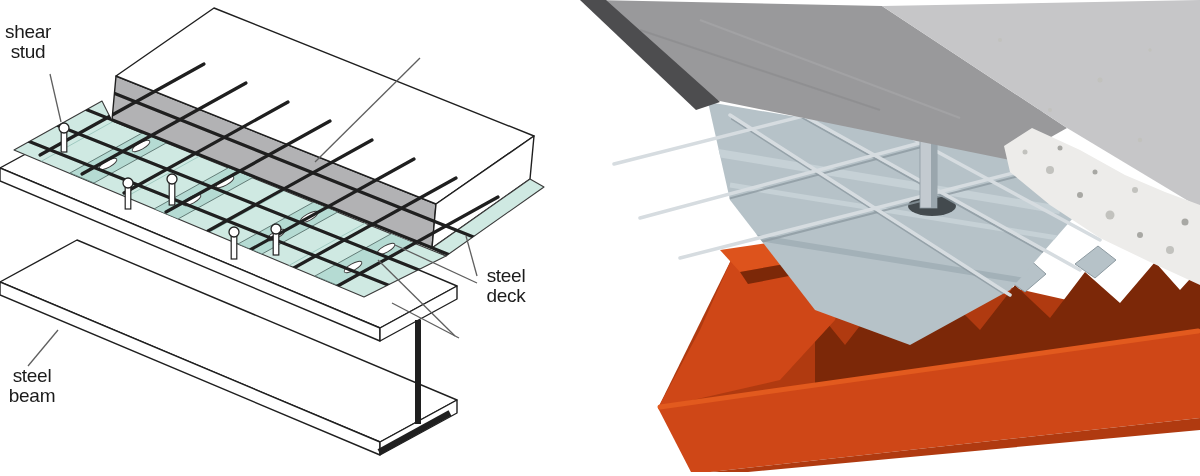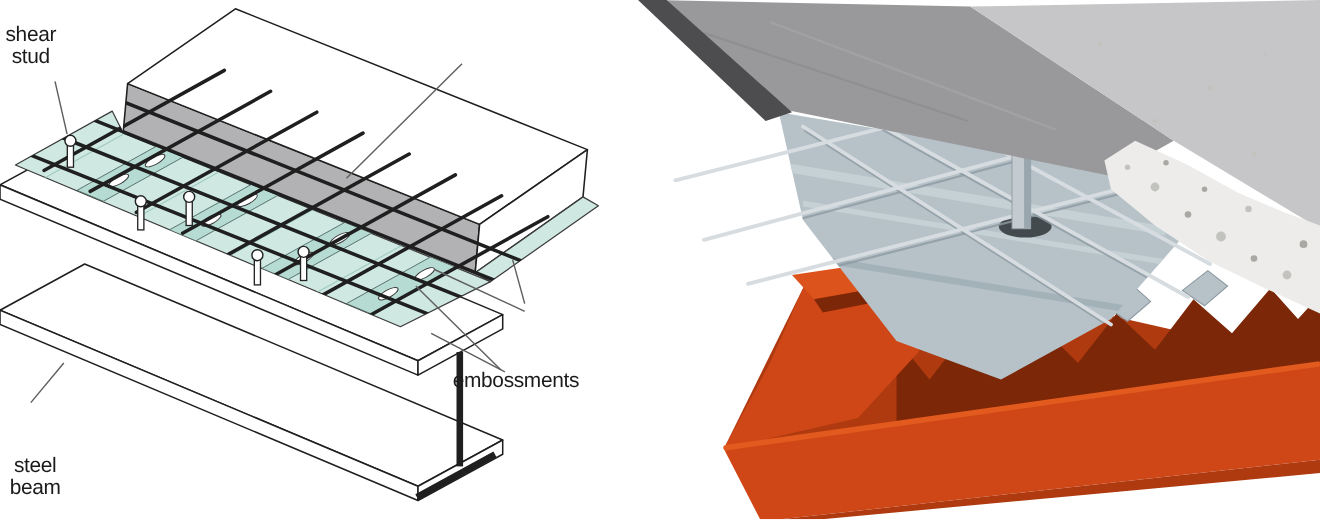--- a/index.html
+++ b/index.html
@@ -243,15 +243,15 @@
         <circle class="speck-b" cx="480" cy="148" r="2.5"></circle>
         <circle class="speck-a" cx="555" cy="190" r="3"></circle>
         <circle class="speck-b" cx="605" cy="222" r="3.5"></circle>
         <circle class="speck-a" cx="445" cy="152" r="2.5"></circle>
         <circle class="speck-b" cx="515" cy="172" r="2.5"></circle>
       </g>
     </g>
   </svg>
 
   <div class="diagram-label" style="left:0px;   top:22px;  width:56px;">shear stud</div>
-  <div class="diagram-label" style="left:399px; top:337px; width:140px;">embossments</div>
-  <div class="diagram-label" style="left:2px;   top:366px; width:60px;margin-top:48px;">steel beam</div>
+  <div class="diagram-label" style="left:476px; top:266px; width:60px;">steel deck</div>
+  <div class="diagram-label" style="left:2px;   top:366px; width:60px;">steel beam</div>
 </div>
 
 </body></html>

